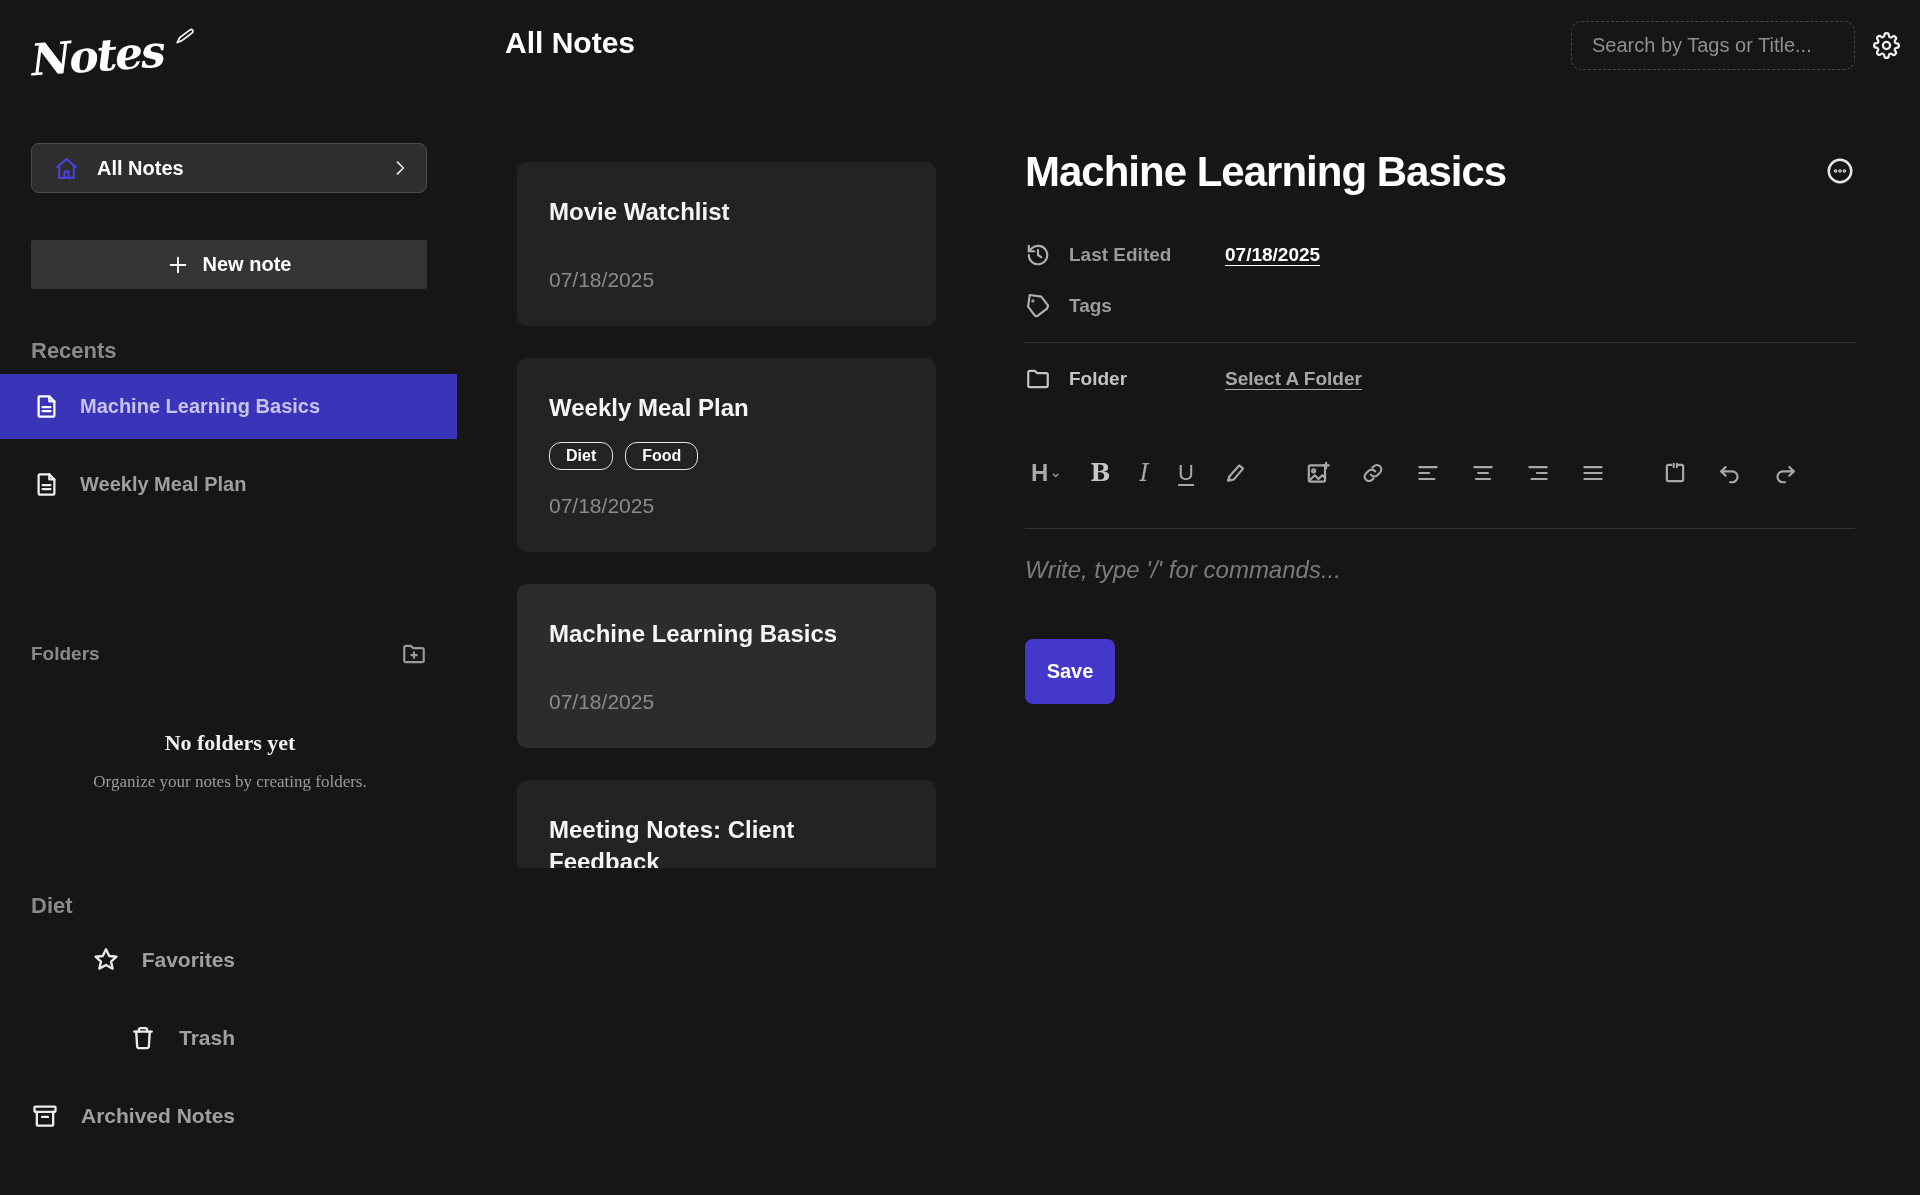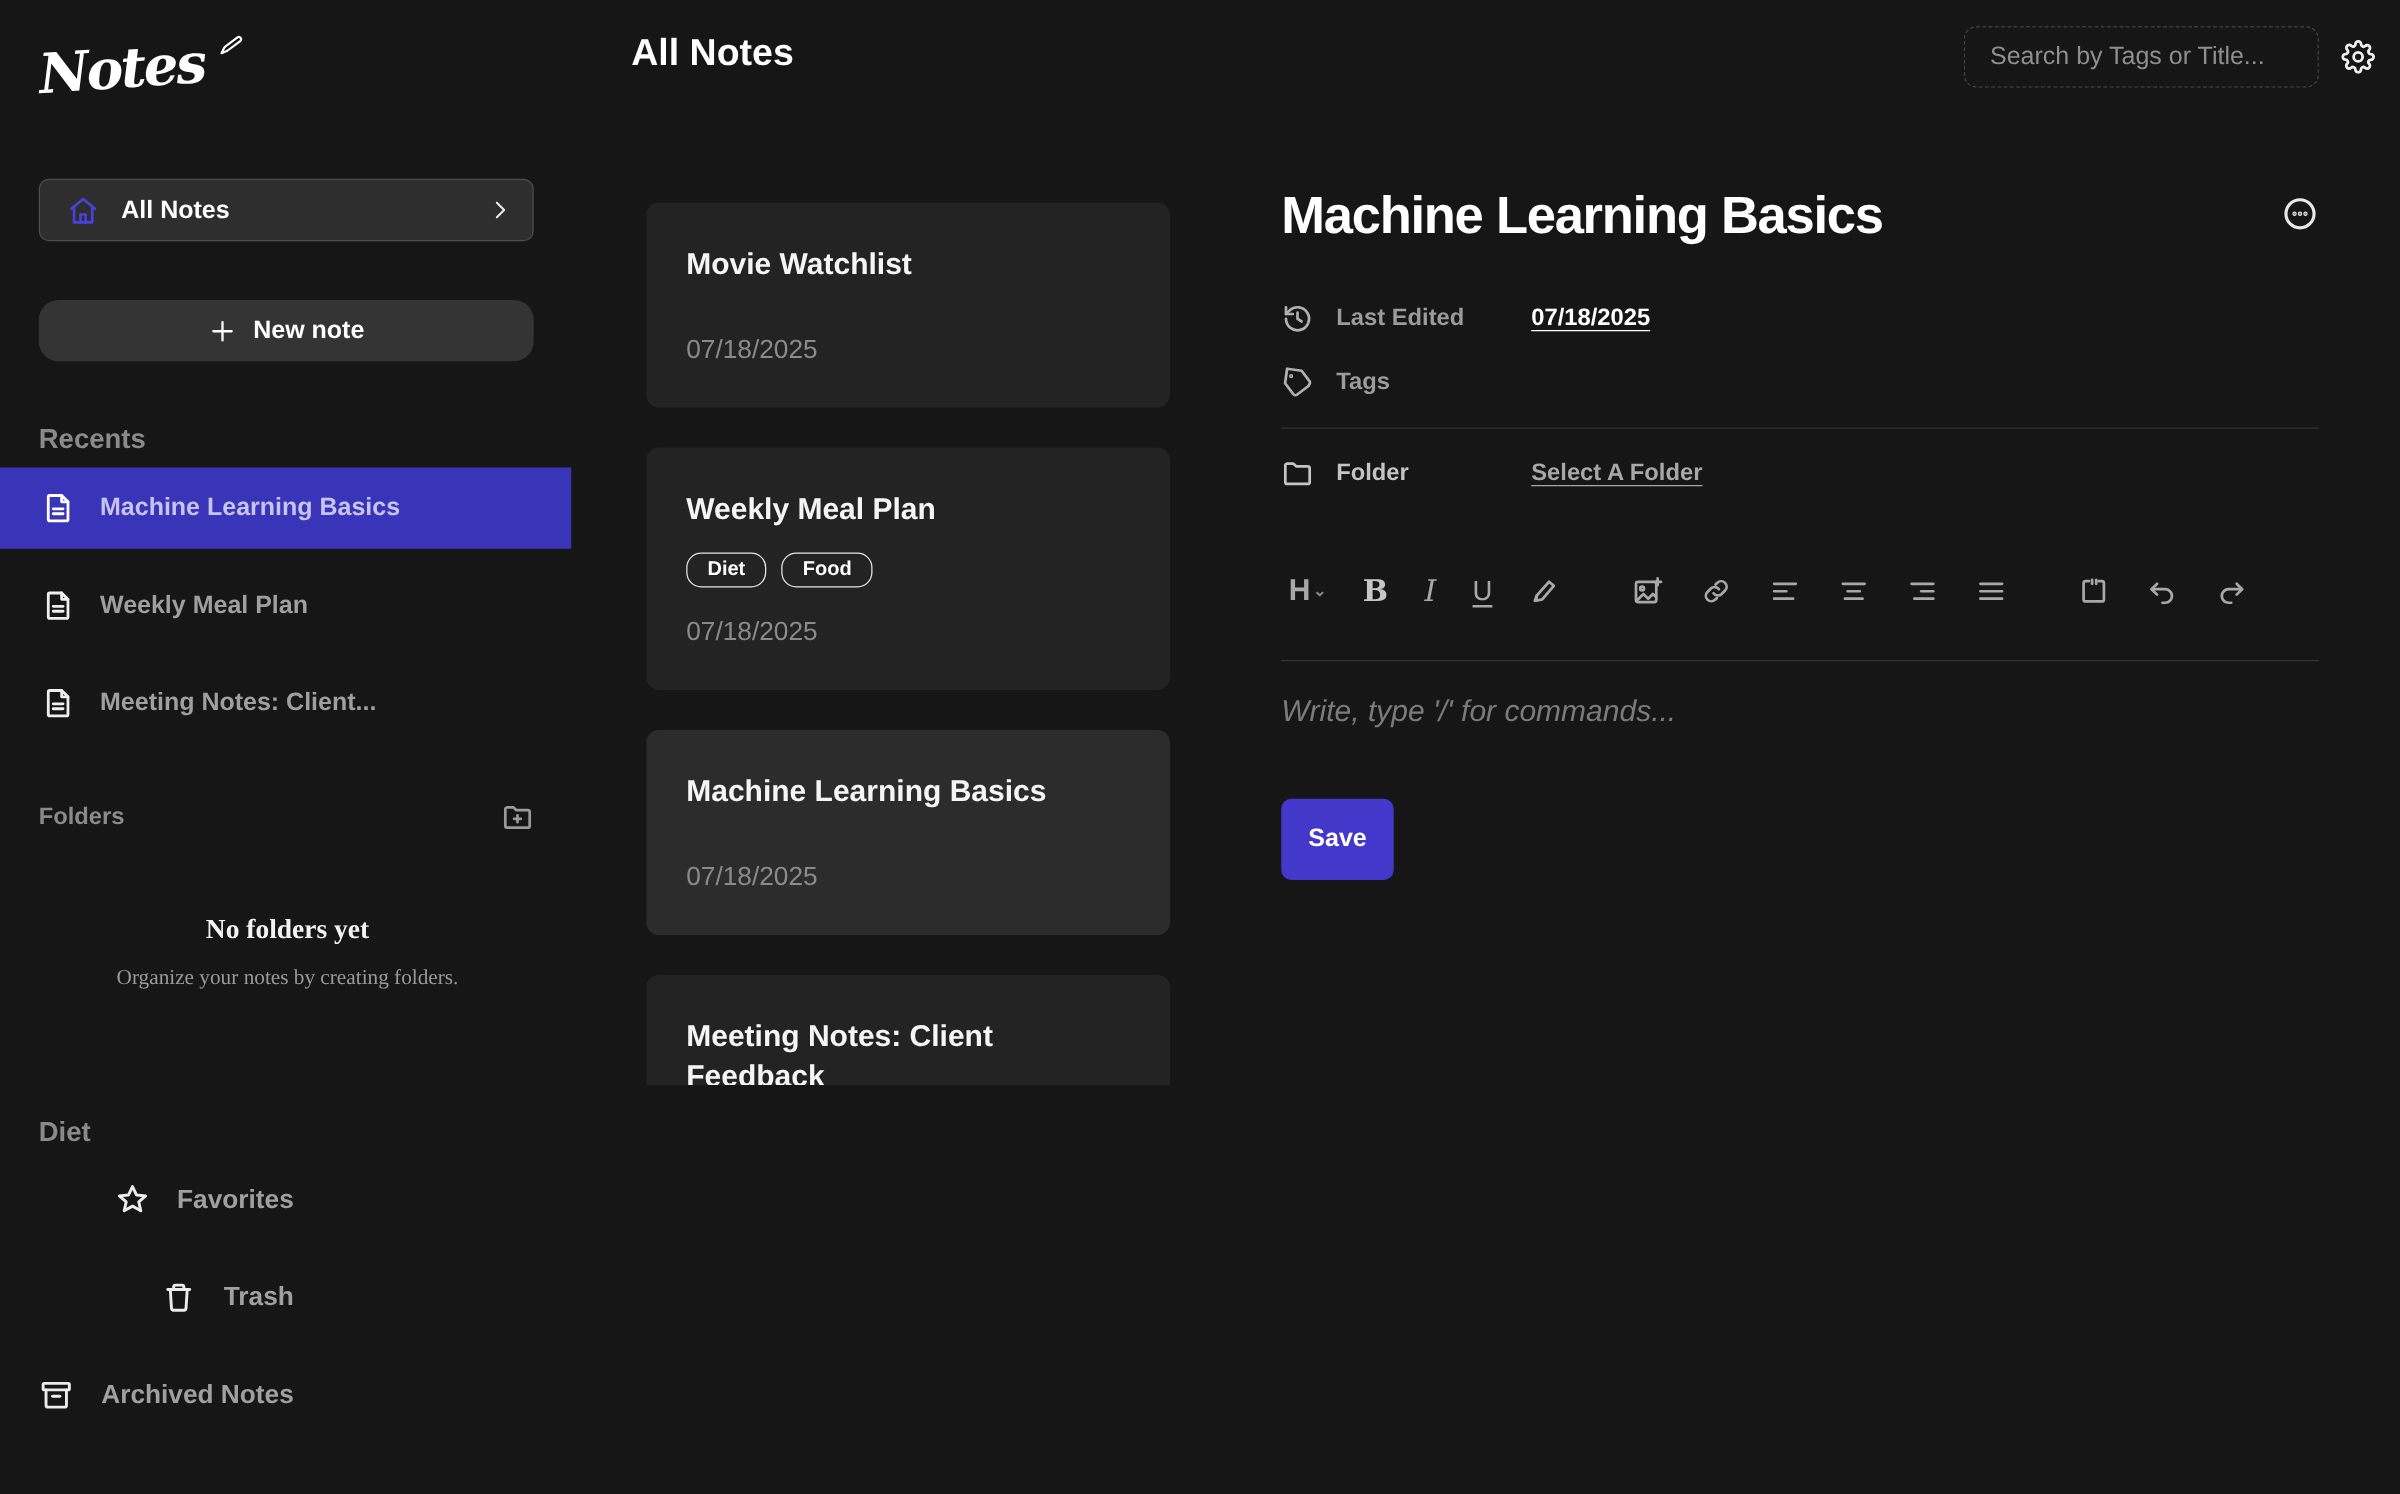--- a/index.html
+++ b/index.html
@@ -19,21 +19,21 @@
 
   .all-notes-btn { position:absolute; left:31px; top:143px; width:396px; height:50px;
       background:#2e2e2e; border:1px solid #4e4e4e; border-radius:8px; color:#fff;
       display:flex; align-items:center; gap:18px; padding:0 16px 0 22px; cursor:pointer;
       font-size:20px; font-weight:bold; font-family:inherit; }
   .all-notes-btn .home { color:#4a40dd; }
   .all-notes-btn .grow { flex:1; text-align:left; }
   .chev { color:#e8e8e8; }
 
   .new-note-btn { position:absolute; left:31px; top:240px; width:396px; height:49px;
-      background:#343434; border:none; border-radius:16px; color:#fff; cursor:pointer;
+      background:#343434; border:none; border-radius:2px; color:#fff; cursor:pointer;
       display:flex; align-items:center; justify-content:center; gap:14px;
       font-size:20px; font-weight:bold; font-family:inherit; }
 
   .section-label { position:absolute; left:31px; color:#8a8a8a; font-size:22px; font-weight:bold; }
   .recents-label { top:338px; }
   .recent-items { position:absolute; left:0; top:374px; width:457px; }
   .recent-item { height:65px; display:flex; align-items:center; gap:20px; padding-left:33px;
                  cursor:pointer; color:#9f9f9f; font-size:20px; font-weight:bold; margin-bottom:13px; }
   .recent-item .doc { color:#efefef; }
   .recent-item.selected { background:#3a34b8; color:#c7c4f0; }
@@ -168,30 +168,20 @@
       <div class="recent-item">
         <span class="doc">
           <svg class="ic" width="27" height="27" viewBox="0 0 24 24">
               <path d="M14.5 3H6a1 1 0 0 0-1 1v16a1 1 0 0 0 1 1h12a1 1 0 0 0 1-1V7.5z"></path>
               <path d="M14.5 3v4.5H19"></path>
               <path d="M8.5 12.5h7M8.5 16h7"></path>
             </svg>
         </span>
         <span>Weekly Meal Plan</span>
       </div>
-      <div class="recent-item">
-        <span class="doc">
-          <svg class="ic" width="27" height="27" viewBox="0 0 24 24">
-              <path d="M14.5 3H6a1 1 0 0 0-1 1v16a1 1 0 0 0 1 1h12a1 1 0 0 0 1-1V7.5z"></path>
-              <path d="M14.5 3v4.5H19"></path>
-              <path d="M8.5 12.5h7M8.5 16h7"></path>
-            </svg>
-        </span>
-        <span>Meeting Notes: Client...</span>
-      </div>
     </div>
 
     <div class="folders-header">
       <span class="lbl">Folders</span>
       <button class="folder-plus-btn">
         <svg class="ic" width="26" height="26" viewBox="0 0 24 24" stroke-width="1.8">
             <path d="M3 18V6a1.5 1.5 0 0 1 1.5-1.5H9l2 2h8.5A1.5 1.5 0 0 1 21 8v10a1.5 1.5 0 0 1-1.5 1.5h-15A1.5 1.5 0 0 1 3 18z"></path>
             <path d="M12 10.5v5M9.5 13h5"></path>
           </svg>
       </button>

